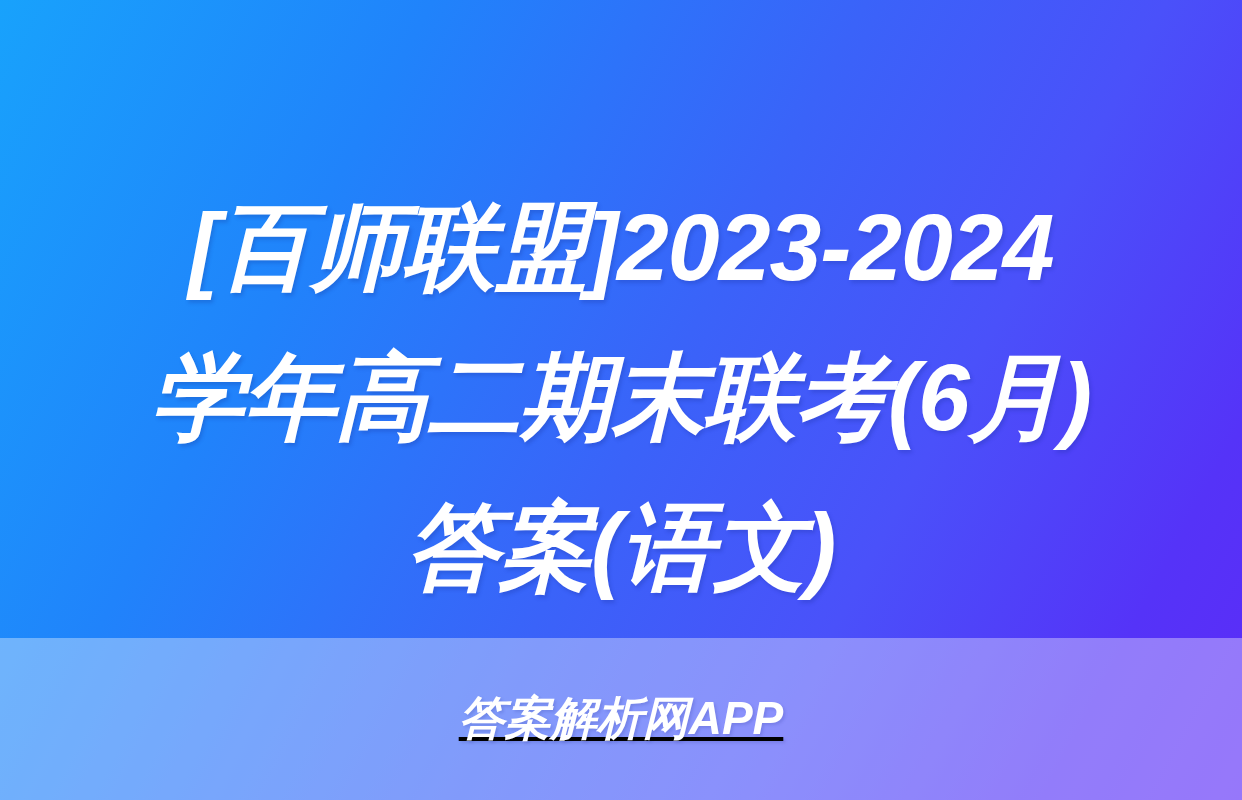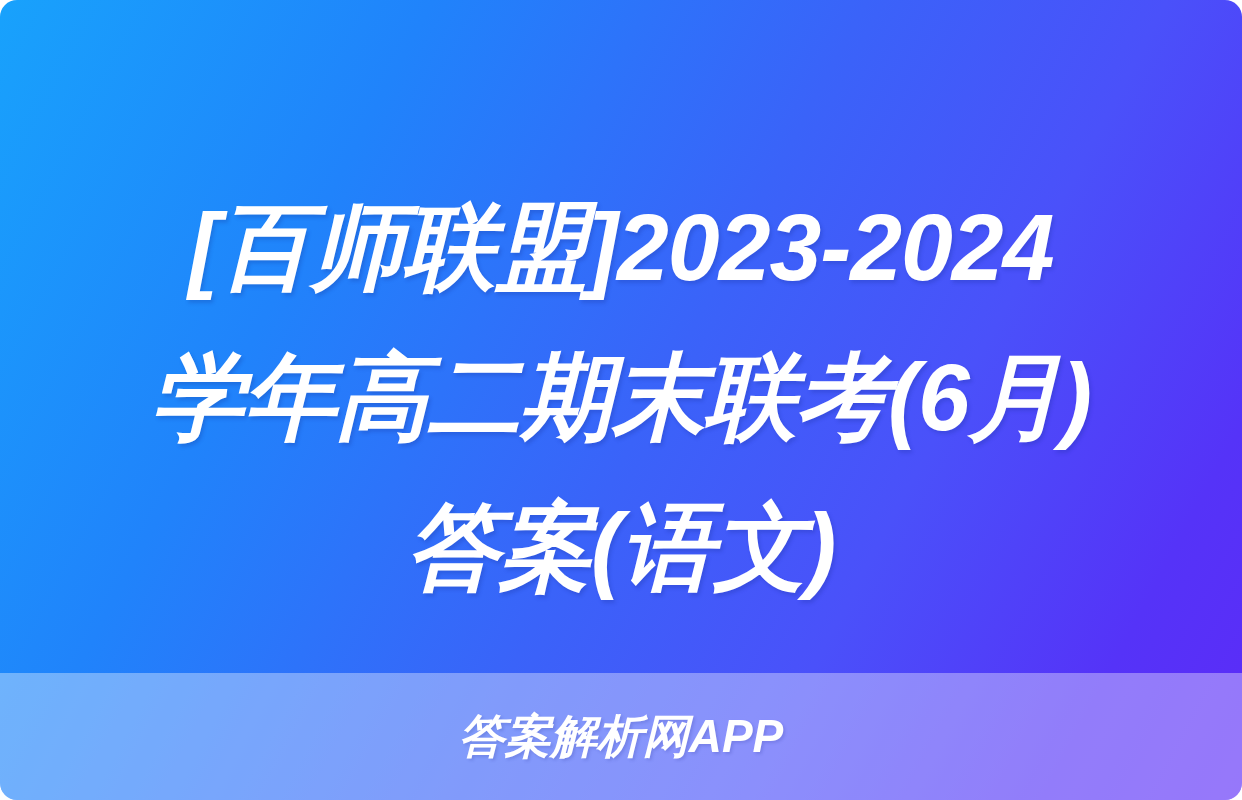--- a/index.html
+++ b/index.html
@@ -16,21 +16,20 @@
     font-family: "Liberation Sans", "DejaVu Sans", sans-serif;
     
     background:
       linear-gradient(118deg,
         #18a2fc 0%,
         #2083fb 26%,
         #3a63f9 52%,
         #4a51fa 70%,
         #5533f8 88%,
         #5c2bf8 100%);
-    border-radius: 17px;
   }
 
   
   .title-block {
     position: absolute;
     left: 0;
     right: 0;
     top: 172px;
     text-align: center;
     padding: 0 60px;
@@ -53,25 +52,26 @@
   .title-line.l1 { font-size: 95px; }
   .title-line.l2 { font-size: 95px; }
   .title-line.l3 { font-size: 95px; }
 
   
   .footer-band {
     position: absolute;
     left: 0;
     right: 0;
     bottom: 0;
-    height: 127px;
+    height: 162px;
     background: rgba(255, 255, 255, 0.36);
     display: flex;
     align-items: center;
     justify-content: center;
+    text-decoration: underline;
   }
 
   .footer-text {
     color: #ffffff;
     font-size: 46px;
     font-weight: bold;
     font-style: italic;
     letter-spacing: 0px;
     white-space: nowrap;
     text-shadow: 2px 2px 3px rgba(40, 50, 150, 0.18);

